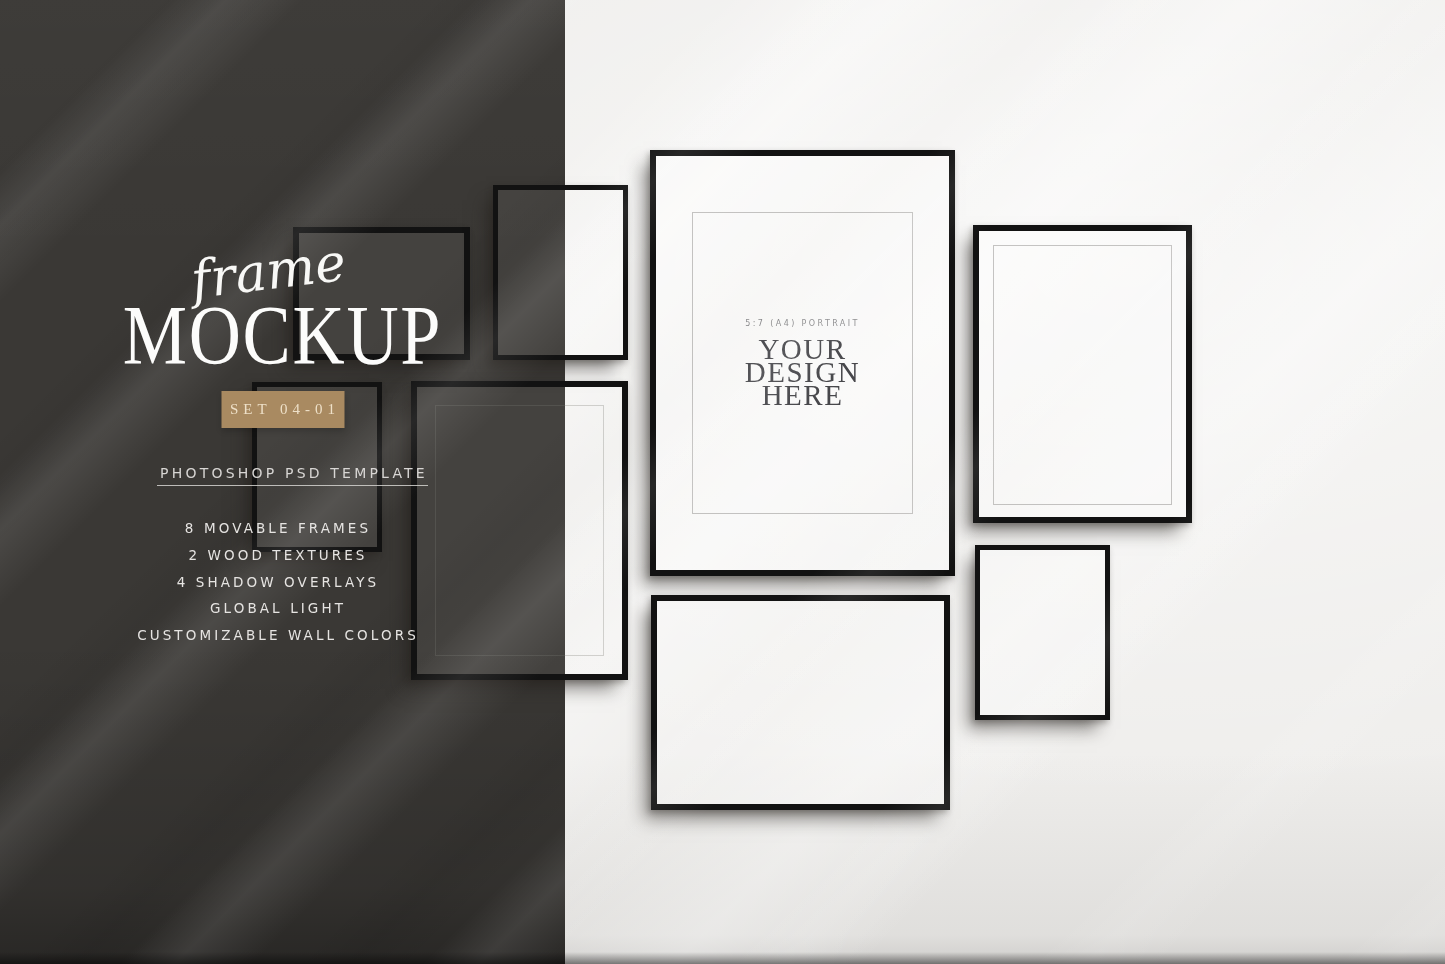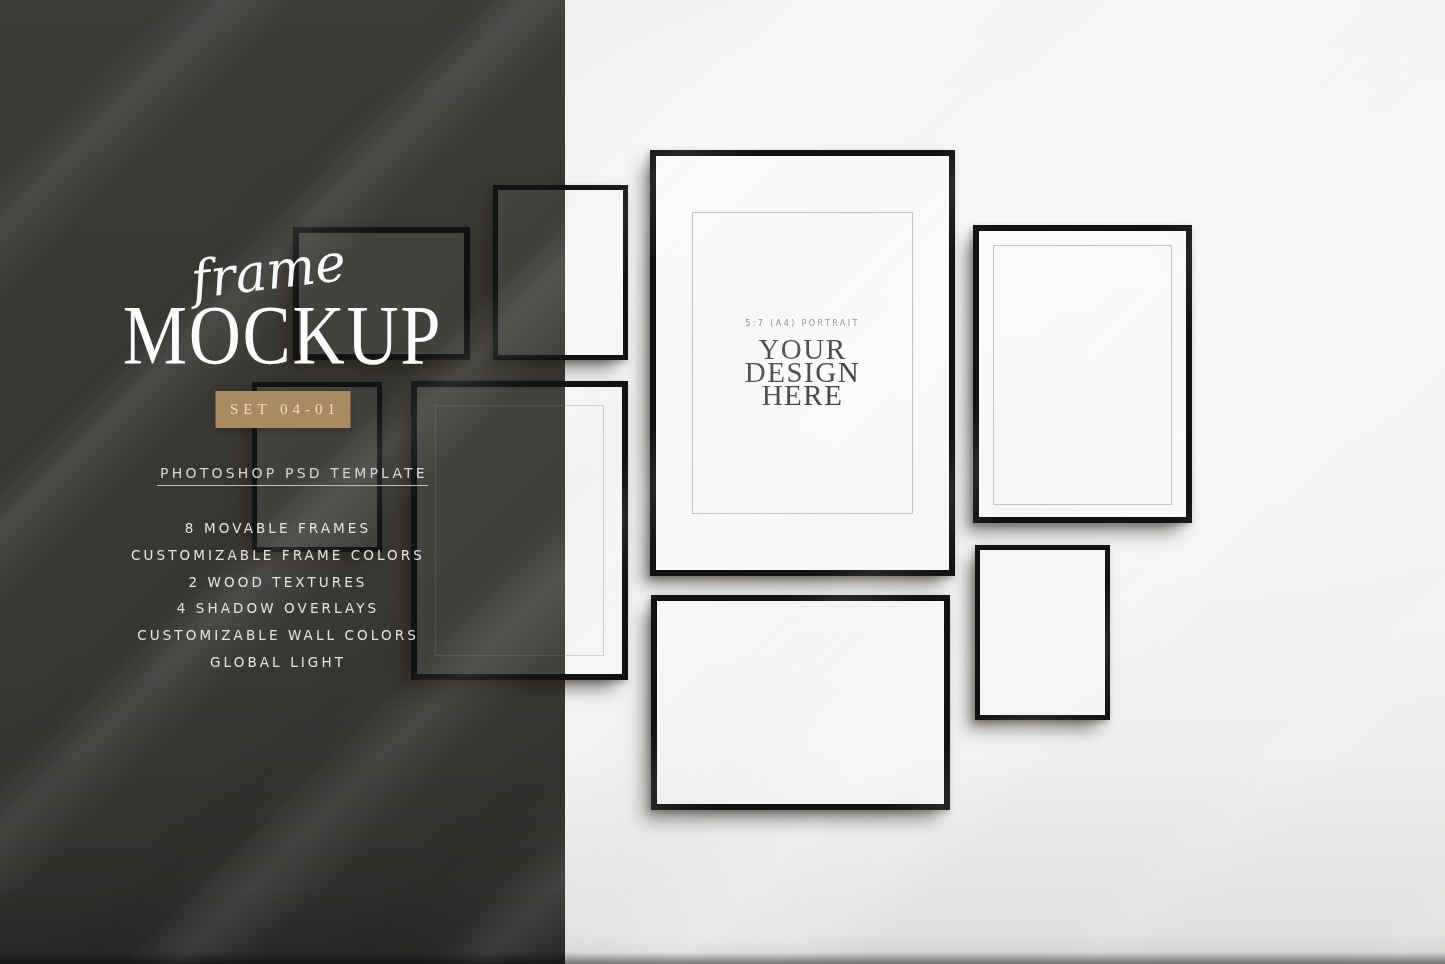--- a/index.html
+++ b/index.html
@@ -102,21 +102,21 @@
   .main-title{
     position:absolute;top:294px;left:0;right:0;
     font-family:"Liberation Serif", serif;font-weight:400;
     font-size:84px;line-height:84px;letter-spacing:2px;
     color:var(--title-text,#fcfcfb);
     transform:scaleX(0.86);
     white-space:nowrap;
   }
   .set-badge{
     position:absolute;top:391px;left:50%;transform:translateX(-50%);
-    width:135px;height:37px;
+    width:123px;height:37px;
     background:var(--badge-bg,#a98a61);
     display:flex;align-items:center;justify-content:center;
     box-shadow:0 3px 6px rgba(0,0,0,0.18);
   }
   .set-badge span{
     font-family:"Liberation Serif", serif;
     font-size:15px;letter-spacing:5px;padding-left:5px;
     color:var(--badge-text,#eee0c8);
     white-space:nowrap;
   }
@@ -180,22 +180,21 @@
     <div class="script-title">frame</div>
     <div class="main-title">MOCKUP</div>
     <div class="set-badge">
       <span>SET 04-01</span>
     </div>
     <div class="subtitle">
       <span>PHOTOSHOP PSD TEMPLATE</span>
     </div>
     <div class="feature-list">
       <div class="feature-item">8 MOVABLE FRAMES</div>
-      <div class="feature-item">CUSTOMIZABLE FRAME COLORS</div>
       <div class="feature-item">2 WOOD TEXTURES</div>
       <div class="feature-item">4 SHADOW OVERLAYS</div>
+      <div class="feature-item">GLOBAL LIGHT</div>
       <div class="feature-item">CUSTOMIZABLE WALL COLORS</div>
-      <div class="feature-item">GLOBAL LIGHT</div>
     </div>
   </div>
 
   <div class="bottom-vignette"></div>
 </div>
 
 </body></html>

